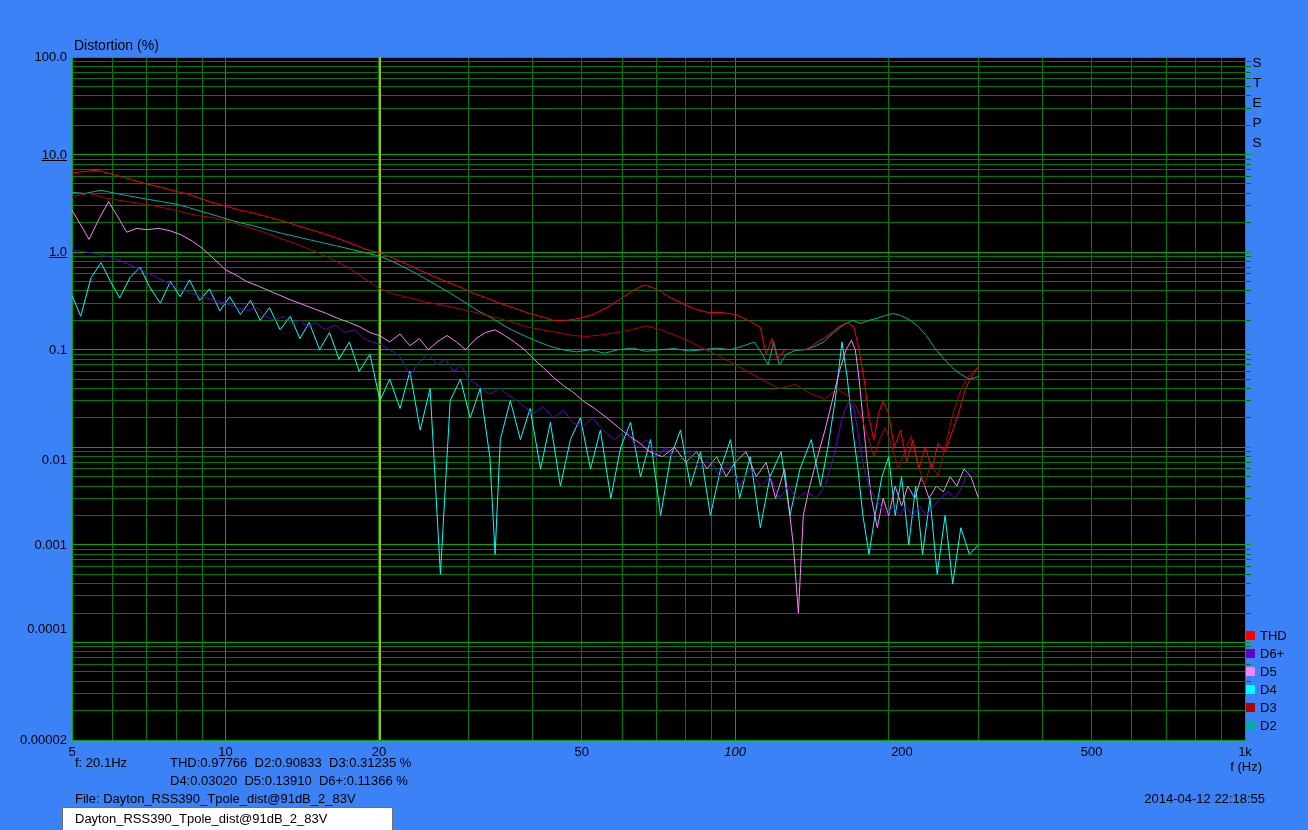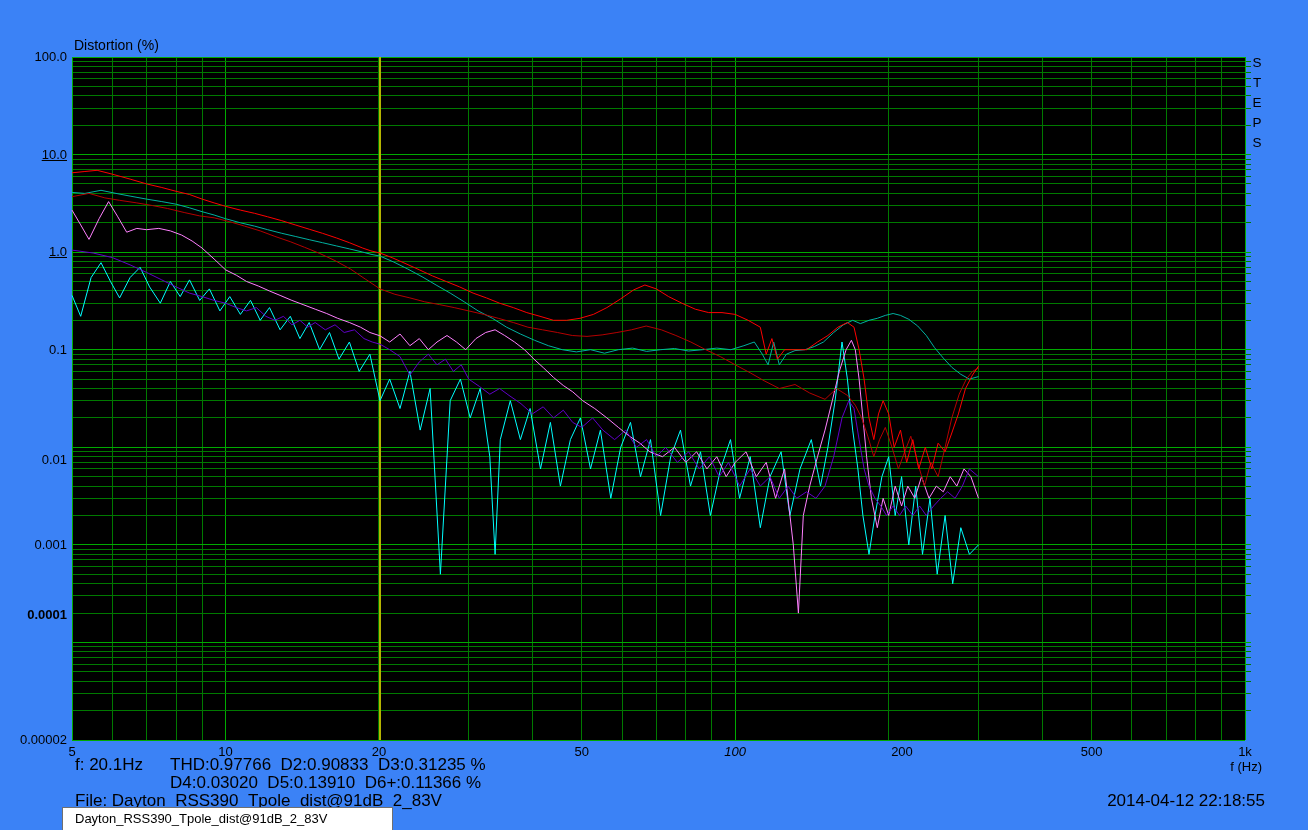--- a/index.html
+++ b/index.html
@@ -14,21 +14,21 @@
   .xlab{position:absolute;width:80px;text-align:center;font-size:13px;top:744px;}
   .x-axis-title{position:absolute;left:1198px;top:759px;width:64px;text-align:right;font-size:13px;}
   .steps-label{
     position:absolute;left:1250px;top:55px;font-size:13.5px;
     writing-mode:vertical-lr;text-orientation:upright;letter-spacing:5px;line-height:1;
   }
   .legend{position:absolute;left:1246px;top:626px;}
   .legend-row{display:flex;align-items:center;height:18px;}
   .legend-swatch{width:9px;height:9px;margin-right:5px;flex:0 0 auto;}
   .legend-label{font-size:13px;white-space:nowrap;}
-  .readout{position:absolute;font-size:17px;white-space:pre;}
+  .readout{position:absolute;font-size:13px;white-space:pre;}
   .r1a{left:75px;top:755px;}
   .r1b{left:170px;top:755px;}
   .r2{left:170px;top:773px;}
   .file-line{left:75px;top:791px;}
   .timestamp{left:1000px;top:791px;width:265px;text-align:right;}
   .selected-file-box{
     position:absolute;left:62px;top:807px;width:331px;height:26px;
     background:#ffffff;border:1px solid #707070;box-sizing:border-box;
   }
   .selected-file-box span{
@@ -204,38 +204,64 @@
       </svg>
   </div>
 
   <div id="y-labels">
       <div class="ylab" style="top: 49px;">100.0</div>
       <div class="ylab" style="top: 146.571px; text-decoration: underline;">10.0</div>
       <div class="ylab" style="top: 244.143px; text-decoration: underline;">1.0</div>
       <div class="ylab" style="top: 341.714px;">0.1</div>
       <div class="ylab" style="top: 439.286px; margin-top: 13px;">0.01</div>
       <div class="ylab" style="top: 536.857px;">0.001</div>
-      <div class="ylab" style="top: 607px; font-weight: bold;">0.0001</div>
+      <div class="ylab" style="top: 621px;">0.0001</div>
       <div class="ylab" style="top: 732px;">0.00002</div>
     </div>
   <div id="x-labels">
       <div class="xlab" style="left: 32px;">5</div>
       <div class="xlab" style="left: 185.457px;">10</div>
       <div class="xlab" style="left: 338.913px;">20</div>
       <div class="xlab" style="left: 541.772px;">50</div>
       <div class="xlab" style="left: 695.228px; font-style: italic;">100</div>
       <div class="xlab" style="left: 862px;">200</div>
       <div class="xlab" style="left: 1051.54px;">500</div>
       <div class="xlab" style="left: 1205px;">1k</div>
     </div>
 
   <div class="x-axis-title">f (Hz)</div>
 
   <div class="steps-label">STEPS</div>
 
+  <div class="legend" id="legend">
+      <div class="legend-row">
+        <div class="legend-swatch" style="background: rgb(255, 0, 0);"></div>
+        <div class="legend-label">THD</div>
+      </div>
+      <div class="legend-row">
+        <div class="legend-swatch" style="background: rgb(96, 0, 200);"></div>
+        <div class="legend-label">D6+</div>
+      </div>
+      <div class="legend-row">
+        <div class="legend-swatch" style="background: rgb(255, 128, 255);"></div>
+        <div class="legend-label">D5</div>
+      </div>
+      <div class="legend-row">
+        <div class="legend-swatch" style="background: rgb(0, 255, 255);"></div>
+        <div class="legend-label">D4</div>
+      </div>
+      <div class="legend-row">
+        <div class="legend-swatch" style="background: rgb(180, 0, 0);"></div>
+        <div class="legend-label">D3</div>
+      </div>
+      <div class="legend-row">
+        <div class="legend-swatch" style="background: rgb(0, 176, 160);"></div>
+        <div class="legend-label">D2</div>
+      </div>
+    </div>
 
   <div class="readout r1a">f: 20.1Hz</div>
   <div class="readout r1b">THD:0.97766  D2:0.90833  D3:0.31235 %</div>
   <div class="readout r2">D4:0.03020  D5:0.13910  D6+:0.11366 %</div>
 
   <div class="readout file-line">File: Dayton_RSS390_Tpole_dist@91dB_2_83V</div>
 
   <div class="selected-file-box">
     <span>Dayton_RSS390_Tpole_dist@91dB_2_83V</span>
   </div>

